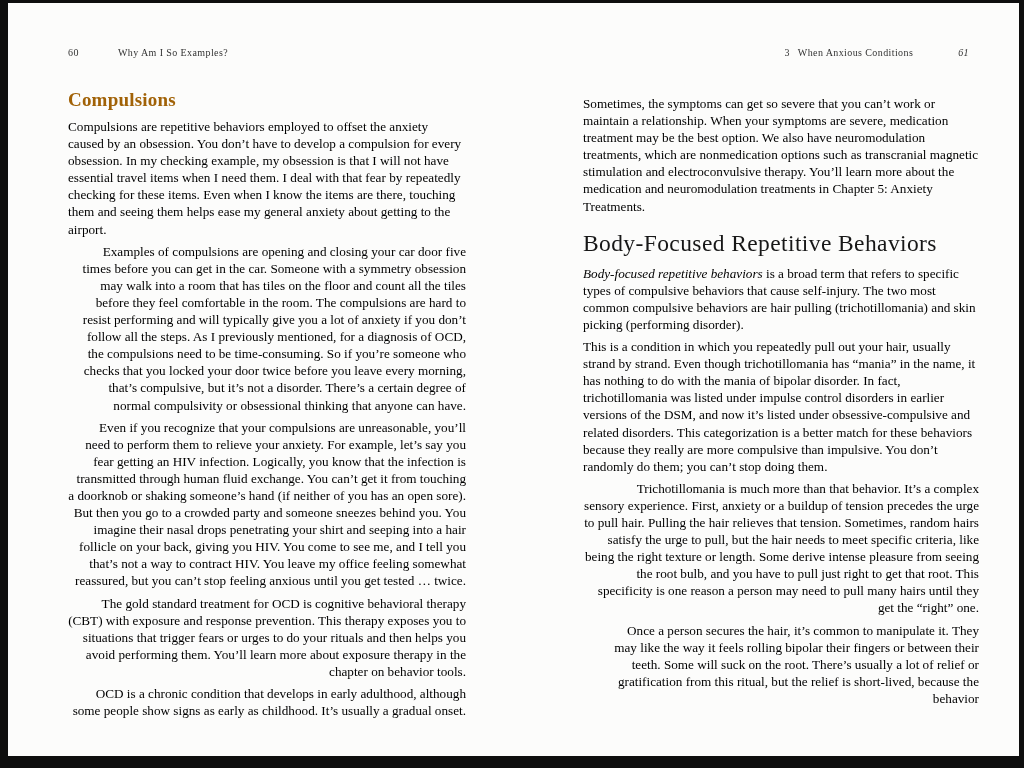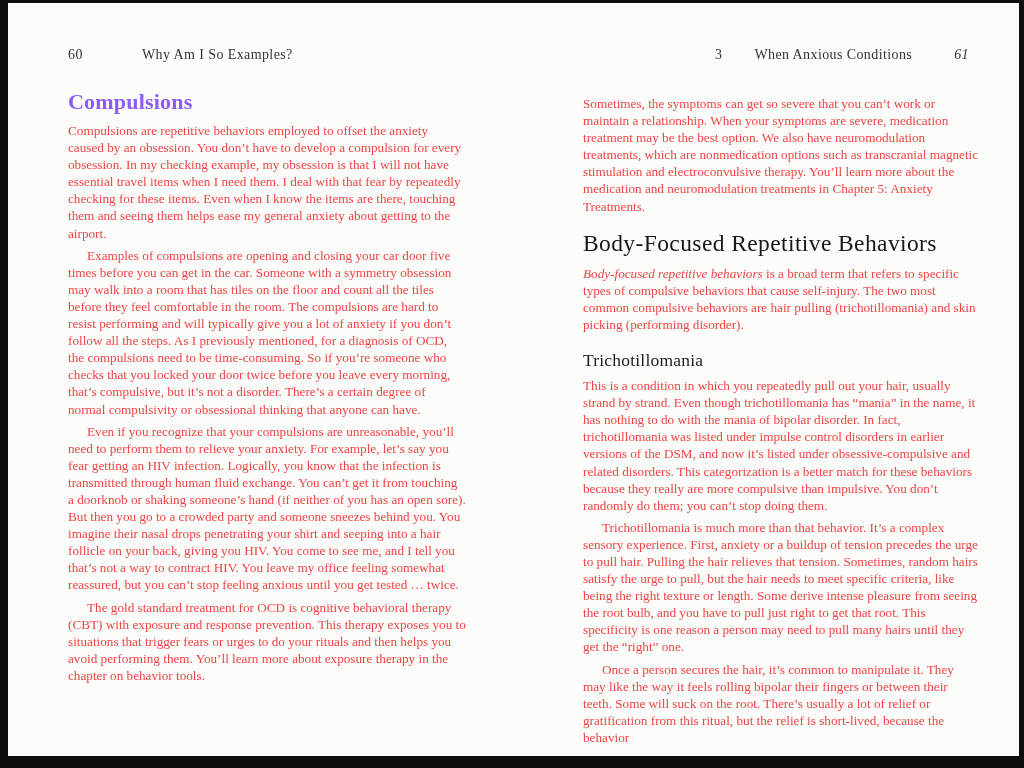--- a/index.html
+++ b/index.html
@@ -18,70 +18,69 @@
     height: 753px;
     background: #fcfcfb;
     font-family: "Liberation Serif", serif;
     color: #222;
   }
 
   
   .rh {
     position: absolute;
     top: 44px;
-    font-size: 14px;
+    font-size: 10px;
     letter-spacing: 0.4px;
     color: #333;
     white-space: nowrap;
-    gap: 24px;
   }
   .rh-left { left: 60px; display: flex; align-items: baseline; }
   .rh-left .folio { width: 50px; }
   .rh-right {
     left: 575px;
     width: 394px;
     display: flex;
     justify-content: flex-end;
     align-items: baseline;
     padding-right: 8px;
     box-sizing: border-box;
   }
   .rh-right .chapnum { margin-right: 8px; }
-  .rh-right .folio { margin-left: 18px; font-style: italic; }
+  .rh-right .folio { margin-left: 45px; font-style: italic; }
 
   
   .col-a {
     position: absolute;
     left: 60px;
     top: 86px;
     width: 398px;
   }
   .col-b {
     position: absolute;
     left: 575px;
     top: 92px;
     width: 396px;
   }
 
   p.body {
     margin: 0 0 5px 0;
     font-size: 13.2px;
     line-height: 17.1px;
-    color: #ef4444;
+    color: #000000;
     text-align: left;
   }
-  p.body.indent { text-indent: 19px; }
+  p.body.indent { text-indent: 19px; text-align: right; }
   p.body em { font-style: italic; }
 
   h2.section-a {
     margin: 0 0 7px 0;
-    font-size: 22px;
+    font-size: 19px;
     font-weight: 600;
     letter-spacing: 0.2px;
-    color: #8b5cf6;
+    color: #a16207;
   }
   h1.section-b {
     margin: 15px 0 8px 0;
     font-size: 23.5px;
     font-weight: 500;
     letter-spacing: 0.4px;
     color: #171717;
   }
   h3.subsection {
     margin: 17px 0 6px 0;
@@ -107,28 +106,28 @@
       <span>When Anxious Conditions</span>
       <span class="folio">61</span>
     </div>
 
     <div class="col-a">
       <h2 class="section-a">Compulsions</h2>
       <p class="body">Compulsions are repetitive behaviors employed to offset the anxiety caused by an obsession. You don’t have to develop a compulsion for every obsession. In my checking example, my obsession is that I will not have essential travel items when I need them. I deal with that fear by repeatedly checking for these items. Even when I know the items are there, touching them and seeing them helps ease my general anxiety about getting to the airport.</p>
       <p class="body indent">Examples of compulsions are opening and closing your car door five times before you can get in the car. Someone with a symmetry obsession may walk into a room that has tiles on the floor and count all the tiles before they feel comfortable in the room. The compulsions are hard to resist performing and will typically give you a lot of anxiety if you don’t follow all the steps. As I previously mentioned, for a diagnosis of OCD, the compulsions need to be time-consuming. So if you’re someone who checks that you locked your door twice before you leave every morning, that’s compulsive, but it’s not a disorder. There’s a certain degree of normal compulsivity or obsessional thinking that anyone can have.</p>
       <p class="body indent">Even if you recognize that your compulsions are unreasonable, you’ll need to perform them to relieve your anxiety. For example, let’s say you fear getting an HIV infection. Logically, you know that the infection is transmitted through human fluid exchange. You can’t get it from touching a doorknob or shaking someone’s hand (if neither of you has an open sore). But then you go to a crowded party and someone sneezes behind you. You imagine their nasal drops penetrating your shirt and seeping into a hair follicle on your back, giving you HIV. You come to see me, and I tell you that’s not a way to contract HIV. You leave my office feeling somewhat reassured, but you can’t stop feeling anxious until you get tested … twice.</p>
       <p class="body indent">The gold standard treatment for OCD is cognitive behavioral therapy (CBT) with exposure and response prevention. This therapy exposes you to situations that trigger fears or urges to do your rituals and then helps you avoid performing them. You’ll learn more about exposure therapy in the chapter on behavior tools.</p>
+      <p class="body indent">OCD is a chronic condition that develops in early adulthood, although some people show signs as early as childhood. It’s usually a gradual onset.</p>
     </div>
 
     <div class="col-b">
       <p class="body">Sometimes, the symptoms can get so severe that you can’t work or maintain a relationship. When your symptoms are severe, medication treatment may be the best option. We also have neuromodulation treatments, which are nonmedication options such as transcranial magnetic stimulation and electroconvulsive therapy. You’ll learn more about the medication and neuromodulation treatments in Chapter 5: Anxiety Treatments.</p>
 
       <h1 class="section-b">Body-Focused Repetitive Behaviors</h1>
       <p class="body"><em>Body-focused repetitive behaviors</em><span> is a broad term that refers to specific types of compulsive behaviors that cause self-injury. The two most common compulsive behaviors are hair pulling (trichotillomania) and skin picking (performing disorder).</span></p>
 
-      <h3 class="subsection">Trichotillomania</h3>
       <p class="body">This is a condition in which you repeatedly pull out your hair, usually strand by strand. Even though trichotillomania has “mania” in the name, it has nothing to do with the mania of bipolar disorder. In fact, trichotillomania was listed under impulse control disorders in earlier versions of the DSM, and now it’s listed under obsessive-compulsive and related disorders. This categorization is a better match for these behaviors because they really are more compulsive than impulsive. You don’t randomly do them; you can’t stop doing them.</p>
       <p class="body indent">Trichotillomania is much more than that behavior. It’s a complex sensory experience. First, anxiety or a buildup of tension precedes the urge to pull hair. Pulling the hair relieves that tension. Sometimes, random hairs satisfy the urge to pull, but the hair needs to meet specific criteria, like being the right texture or length. Some derive intense pleasure from seeing the root bulb, and you have to pull just right to get that root. This specificity is one reason a person may need to pull many hairs until they get the “right” one.</p>
       <p class="body indent">Once a person secures the hair, it’s common to manipulate it. They may like the way it feels rolling bipolar their fingers or between their teeth. Some will suck on the root. There’s usually a lot of relief or gratification from this ritual, but the relief is short-lived, because the behavior</p>
     </div>
 
   </div>
 </div>
 
 </body></html>

